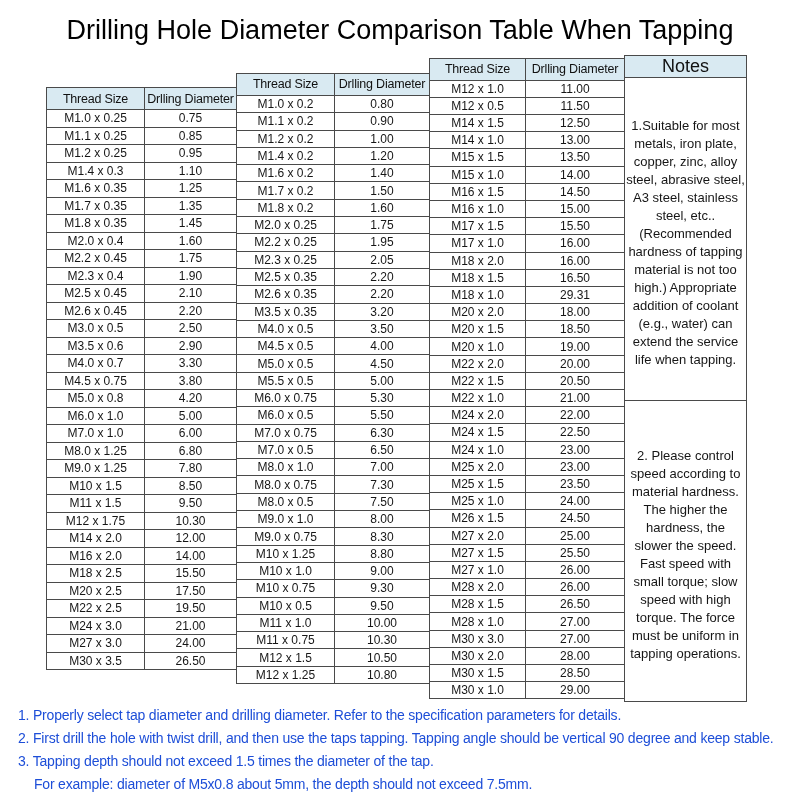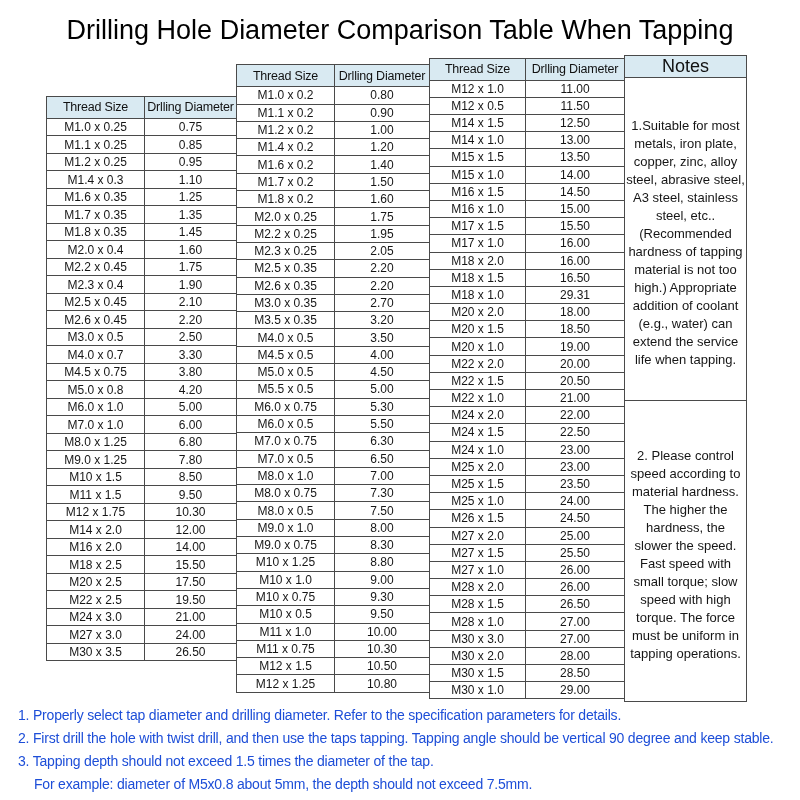--- a/index.html
+++ b/index.html
@@ -114,20 +114,24 @@
         </tr>
         <tr>
           <td>M2.6 x 0.45</td>
           <td>2.20</td>
         </tr>
         <tr>
           <td>M3.0 x 0.5</td>
           <td>2.50</td>
         </tr>
         <tr>
+          <td>M3.5 x 0.6</td>
+          <td>2.90</td>
+        </tr>
+        <tr>
           <td>M4.0 x 0.7</td>
           <td>3.30</td>
         </tr>
         <tr>
           <td>M4.5 x 0.75</td>
           <td>3.80</td>
         </tr>
         <tr>
           <td>M5.0 x 0.8</td>
           <td>4.20</td>
@@ -245,24 +249,20 @@
         </tr>
         <tr>
           <td>M2.5 x 0.35</td>
           <td>2.20</td>
         </tr>
         <tr>
           <td>M2.6 x 0.35</td>
           <td>2.20</td>
         </tr>
         <tr>
-          <td>M3.0 x 0.35</td>
-          <td>2.70</td>
-        </tr>
-        <tr>
           <td>M3.5 x 0.35</td>
           <td>3.20</td>
         </tr>
         <tr>
           <td>M4.0 x 0.5</td>
           <td>3.50</td>
         </tr>
         <tr>
           <td>M4.5 x 0.5</td>
           <td>4.00</td>

